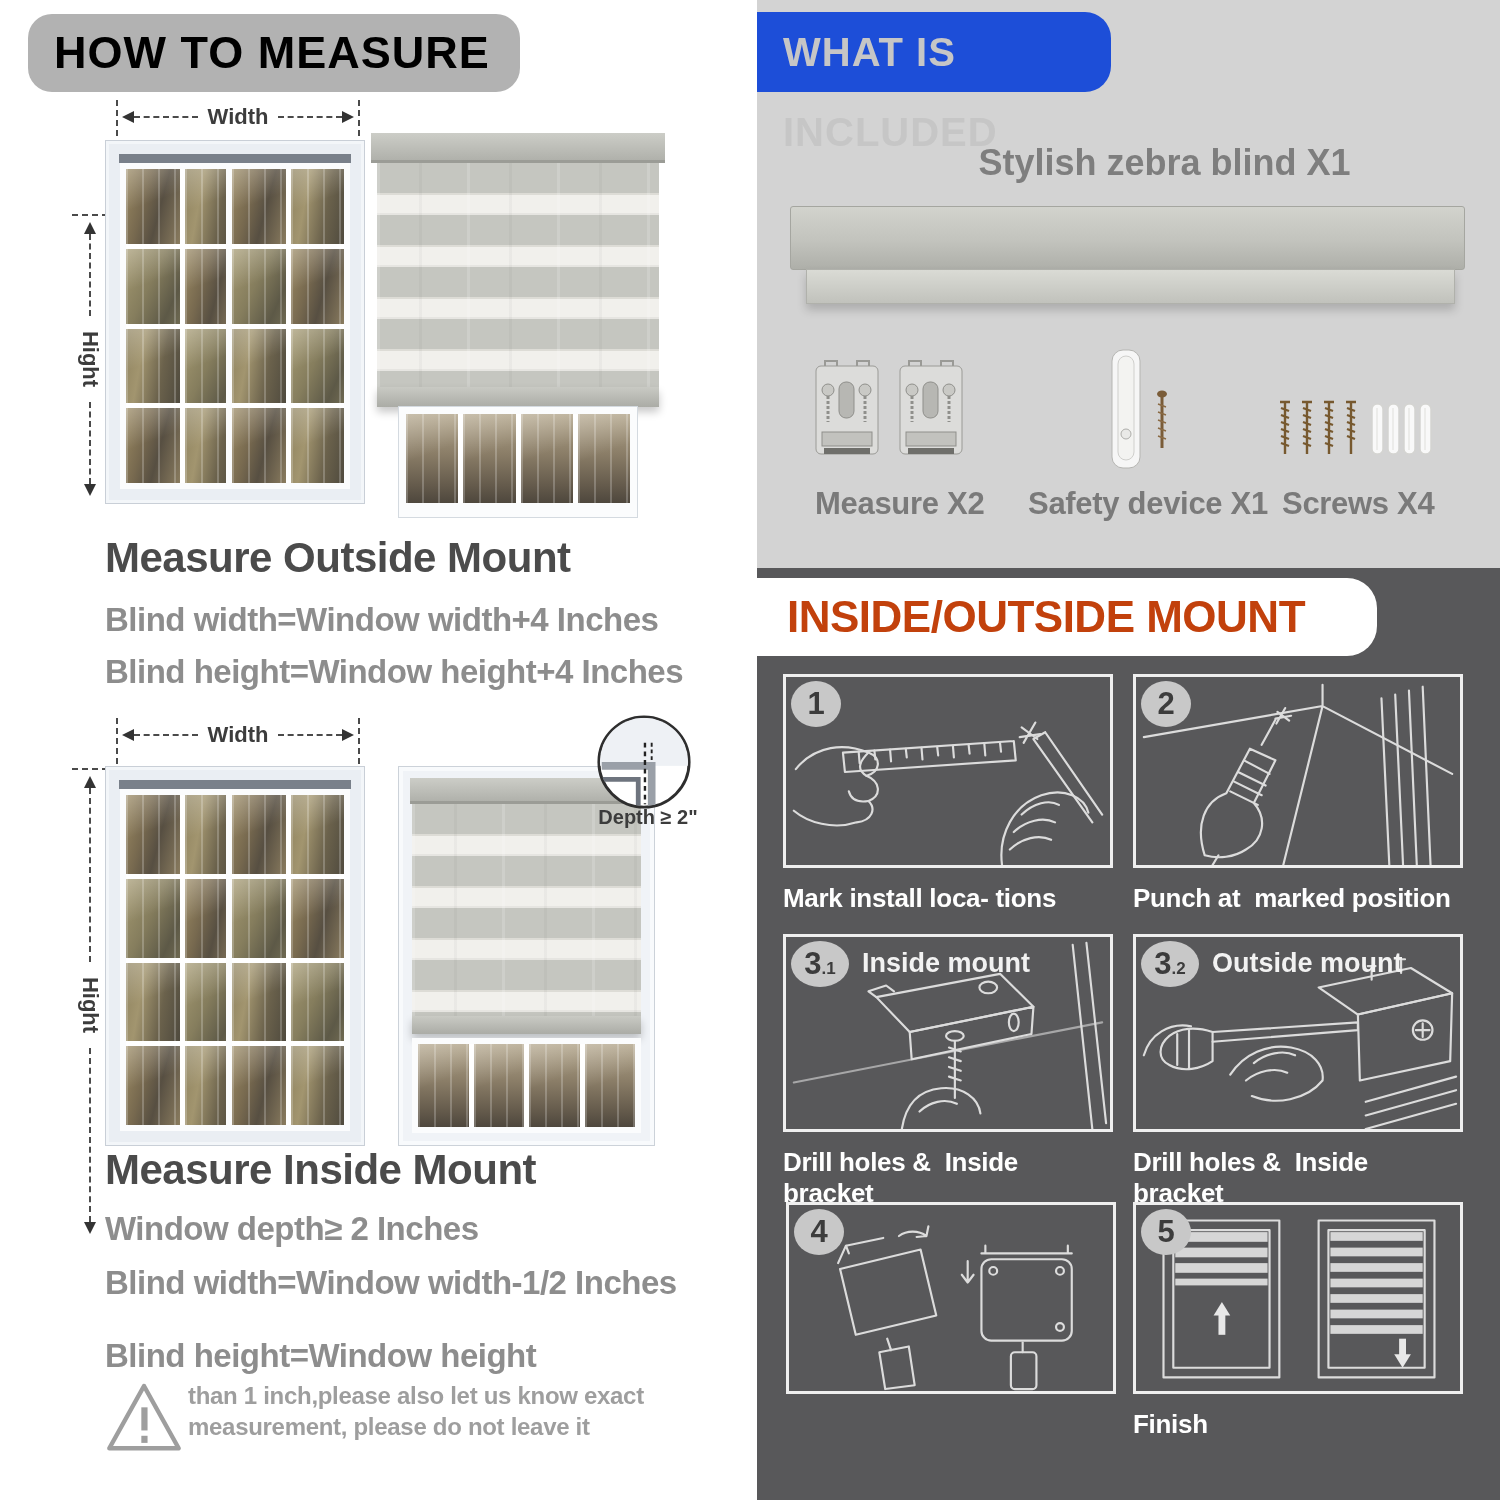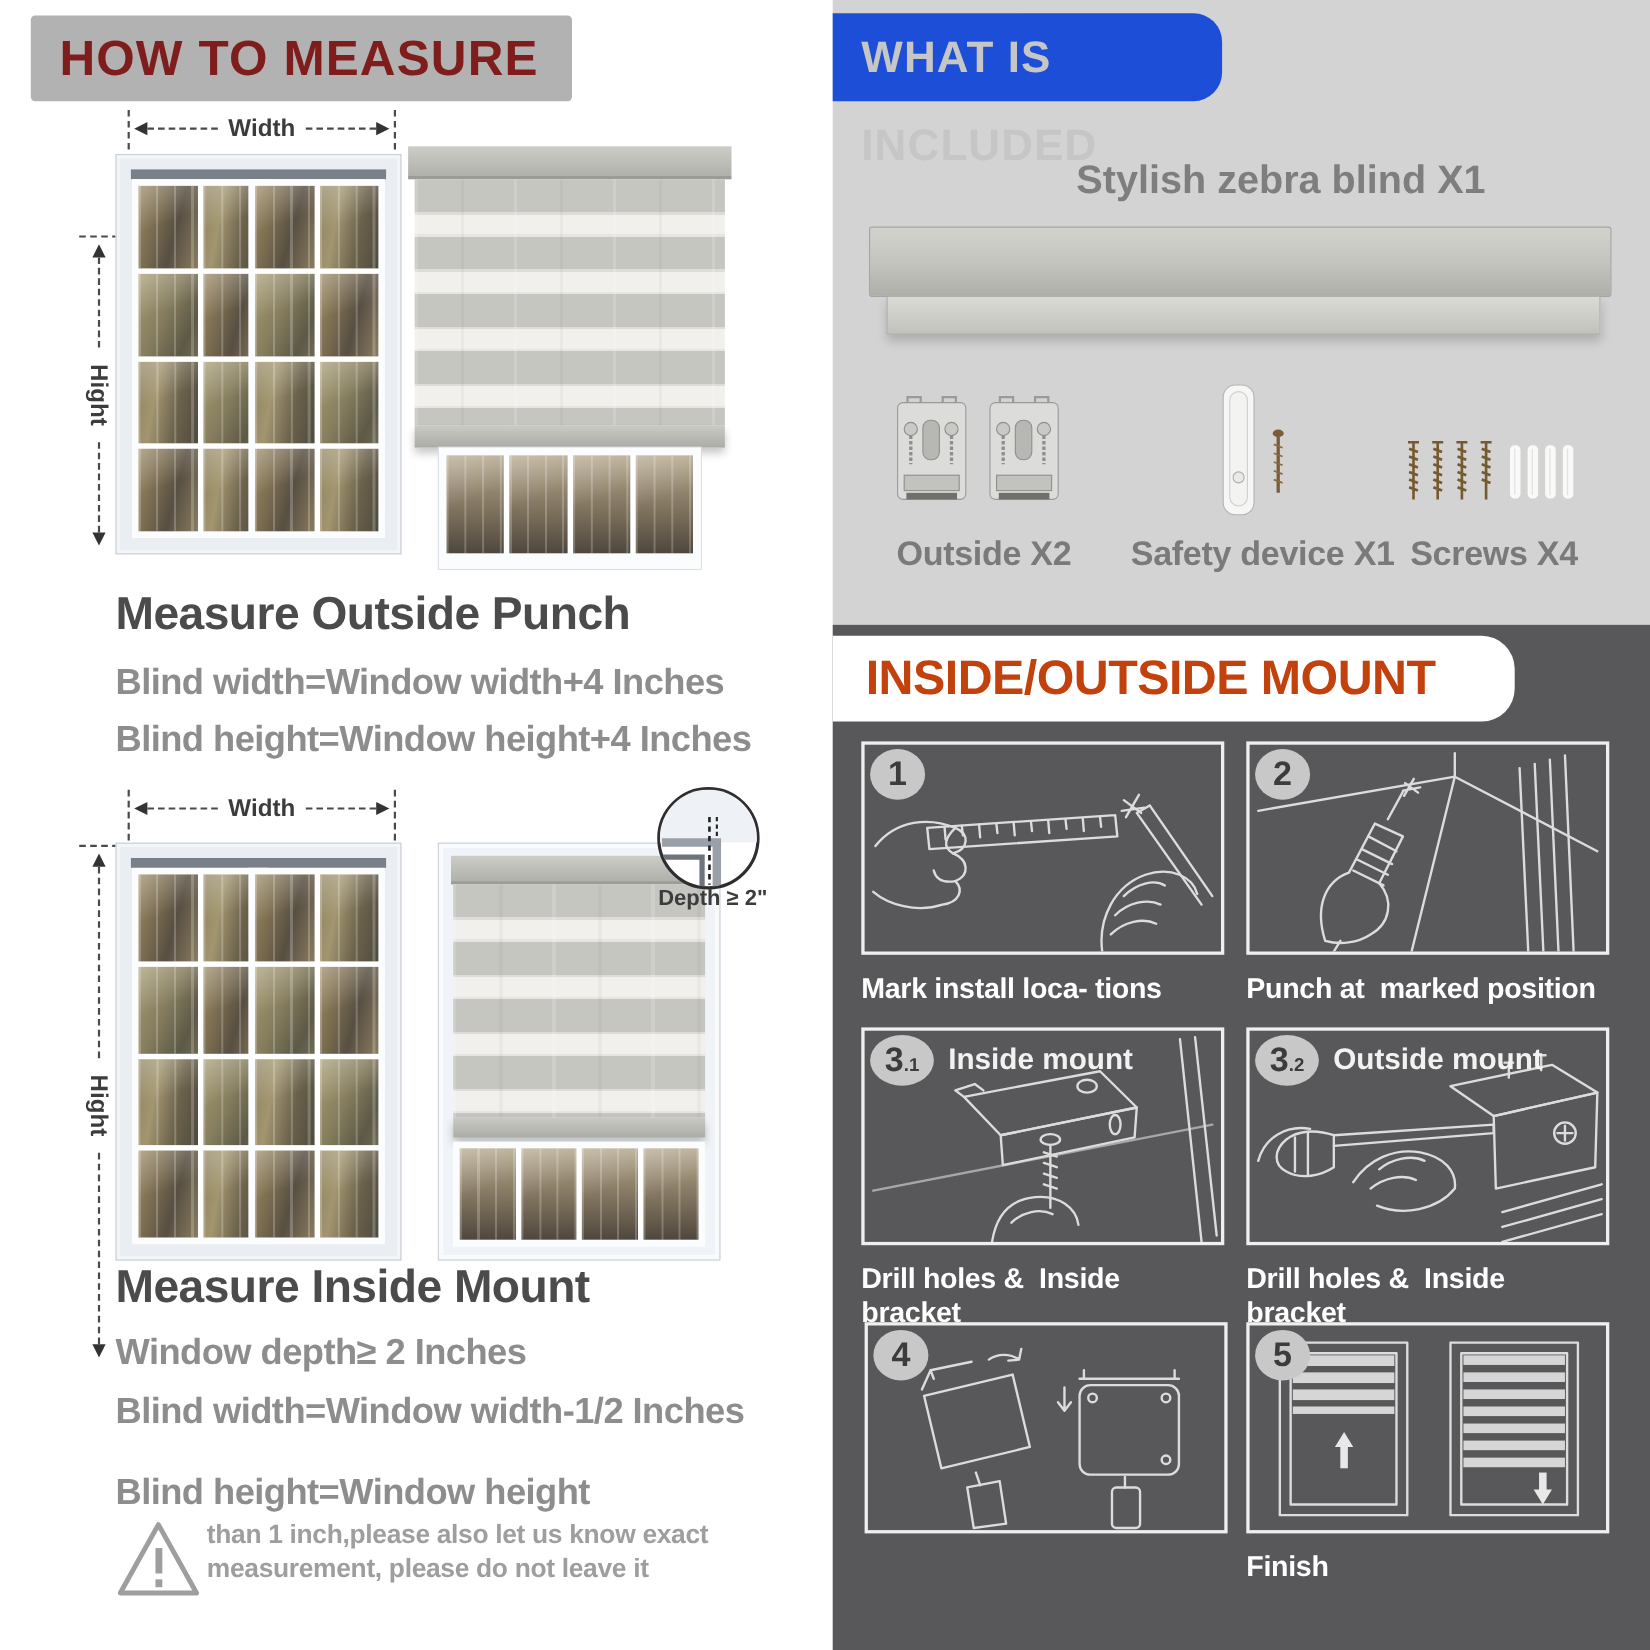--- a/index.html
+++ b/index.html
@@ -6,21 +6,21 @@
   #canvas{position:relative;width:1500px;height:1500px;overflow:hidden;
           font-family:"Liberation Sans",sans-serif;background:#ffffff;}
 
   
   .abs{position:absolute;}
   .h1{font-weight:bold;color:#4b4b4b;font-size:42px;letter-spacing:-0.5px;}
   .body-line{font-weight:bold;color:#8d8d8d;font-size:33px;letter-spacing:-0.5px;}
 
   
   #htm-badge{left:28px;top:14px;width:492px;height:78px;background:#b2b2b2;
-             border-radius:4px;color:#7f1d1d;font-weight:bold;font-size:45px;
+             border-radius:24px;color:#000000;font-weight:bold;font-size:45px;
              line-height:78px;padding-left:26px;letter-spacing:1px;box-sizing:border-box;}
 
   
   .width-arrow{display:flex;align-items:center;height:22px;}
   .width-arrow .dash{flex:1;height:0;border-top:2px dashed #4a4a4a;}
   .width-arrow .dim-label{padding:0 10px;font-weight:bold;font-size:22px;color:#3c3c3c;}
   .ah{width:0;height:0;border:6px solid transparent;}
   .ah.left{border-right:12px solid #333;}
   .ah.right{border-left:12px solid #333;}
   .wguide{position:absolute;top:-6px;height:46px;width:0;border-left:2px dashed #4a4a4a;}
@@ -164,21 +164,21 @@
   <div class="abs cassette" style="left:371px;top:133px;width:294px;height:30px;"></div>
   <div class="abs zebra-stripes" style="left:377px;top:163px;width:282px;height:224px;"></div>
   <div class="abs blind-bar" style="left:377px;top:387px;width:282px;height:20px;"></div>
   <div class="abs below-window street" style="left:399px;top:407px;width:238px;height:110px;">
       <div class="pane v0"></div>
       <div class="pane v1"></div>
       <div class="pane v2"></div>
       <div class="pane v0"></div>
     </div>
 
-  <div class="abs h1" style="left:105px;top:534px;">Measure Outside Punch</div>
+  <div class="abs h1" style="left:105px;top:534px;">Measure Outside Mount</div>
   <div class="abs body-line" style="left:105px;top:601px;">Blind width=Window width+4 Inches</div>
   <div class="abs body-line" style="left:105px;top:653px;">Blind height=Window height+4 Inches</div>
 
   <div class="abs width-arrow" style="left:116px;top:724px;width:244px;">
     <span class="wguide g1"></span>
     <span class="ah left"></span>
     <span class="dash"></span>
     <span class="dim-label">Width</span>
     <span class="dash"></span>
     <span class="ah right"></span>
@@ -315,21 +315,21 @@
       <rect x="100" y="8" width="11" height="50" rx="5"></rect>
       <rect x="116" y="8" width="11" height="50" rx="5"></rect>
       <rect x="132" y="8" width="11" height="50" rx="5"></rect>
       <rect x="148" y="8" width="11" height="50" rx="5"></rect>
     </g>
     <g stroke="#e3e3e0" stroke-width="1.2" fill="none">
       <path d="M105,12 v42 M121,12 v42 M137,12 v42 M153,12 v42"></path>
     </g>
   </svg>
 
-  <div class="abs item-label" style="left:815px;top:486px;">Outside X2</div>
+  <div class="abs item-label" style="left:815px;top:486px;">Measure X2</div>
   <div class="abs item-label" style="left:1028px;top:486px;">Safety device X1</div>
   <div class="abs item-label" style="left:1282px;top:486px;">Screws X4</div>
 
   <div id="panelB" class="abs"></div>
   <div id="boxB" class="abs">INSIDE/OUTSIDE MOUNT</div>
 
   <div class="tile" style="left:783px;top:674px;">
     <div class="frame">
       <svg class="ill" viewBox="0 0 330 194" preserveAspectRatio="none">
         <path d="M58,78 L232,66 M58,78 L60,98 L234,86 L232,66"></path>

